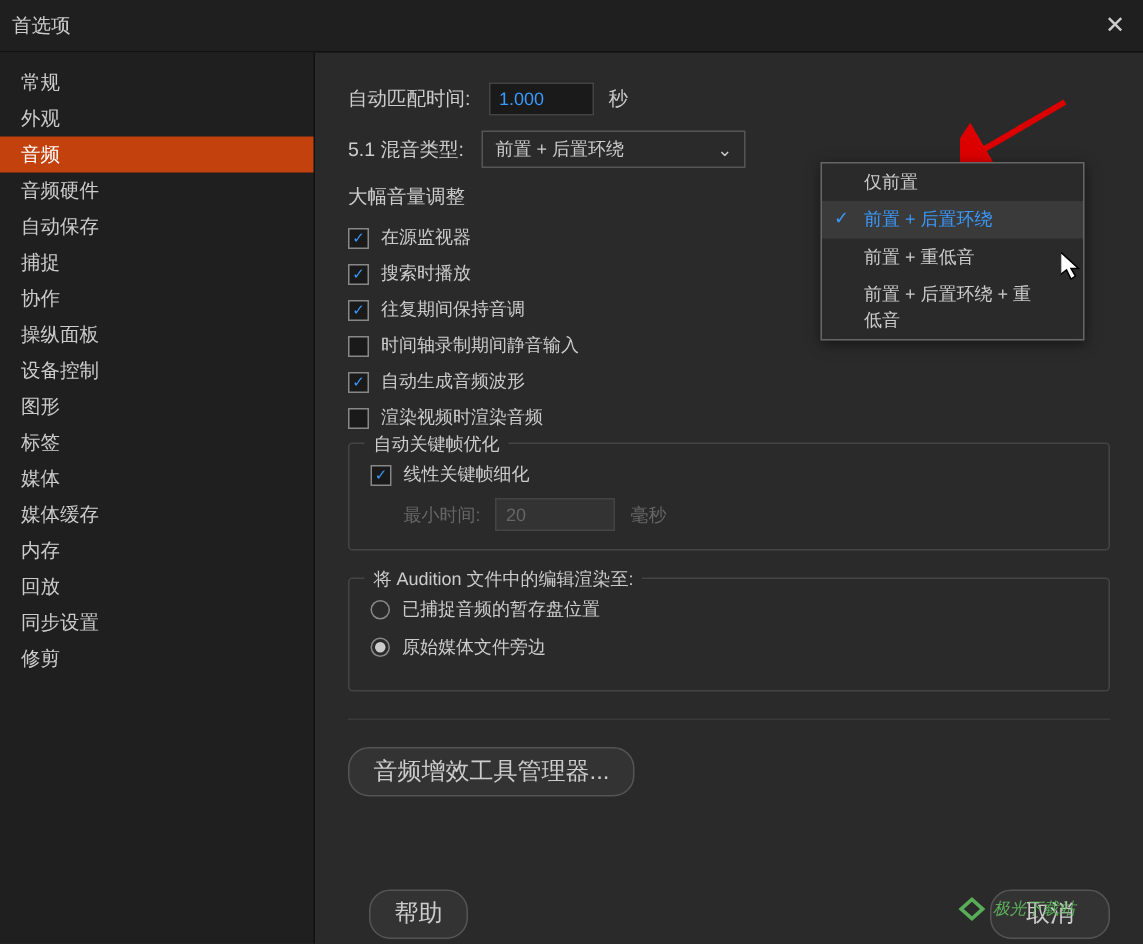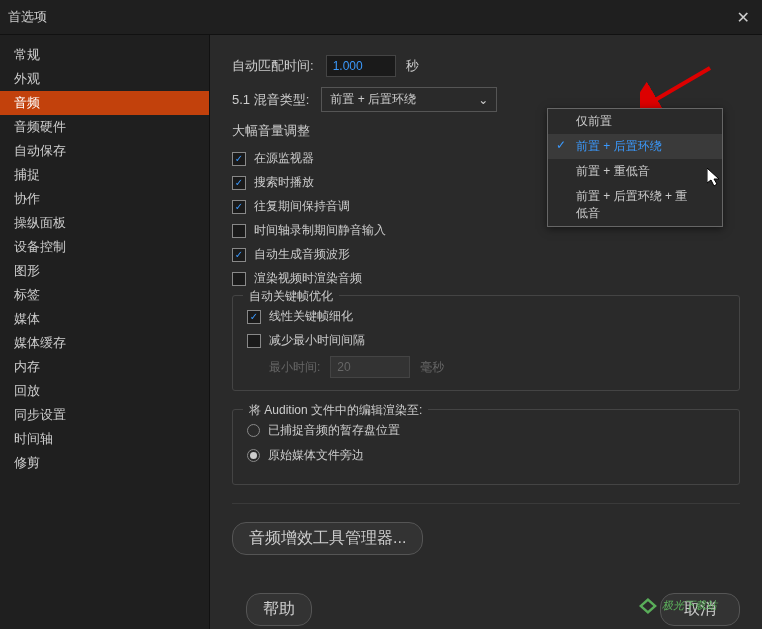--- a/index.html
+++ b/index.html
@@ -289,21 +289,20 @@
     <div class="sidebar-item">协作</div>
     <div class="sidebar-item">操纵面板</div>
     <div class="sidebar-item">设备控制</div>
     <div class="sidebar-item">图形</div>
     <div class="sidebar-item">标签</div>
     <div class="sidebar-item">媒体</div>
     <div class="sidebar-item">媒体缓存</div>
     <div class="sidebar-item">内存</div>
     <div class="sidebar-item">回放</div>
     <div class="sidebar-item">同步设置</div>
-    <div class="sidebar-item">时间轴</div>
     <div class="sidebar-item">修剪</div>
   </div>
 
   <div class="content">
 
     <div class="row">
       <span class="label">自动匹配时间:</span>
       <input type="text" class="text-input" value="1.000" style="">
       <span class="unit">秒</span>
     </div>
@@ -348,24 +347,20 @@
     <div class="check-row">
       <span class="checkbox"></span>
       <span>渲染视频时渲染音频</span>
     </div>
 
     <div class="fieldset">
       <span class="fieldset-legend">自动关键帧优化</span>
       <div class="check-row">
         <span class="checkbox checked"></span>
         <span>线性关键帧细化</span>
-      </div>
-      <div class="check-row">
-        <span class="checkbox"></span>
-        <span>减少最小时间间隔</span>
       </div>
       <div class="sub-row">
         <span class="disabled-label" style="margin-right:10px">最小时间:</span>
         <input type="text" class="text-input" disabled="" value="20" style="">
         <span class="disabled-label" style="margin-left:10px">毫秒</span>
       </div>
     </div>
 
     <div class="fieldset" style="margin-top:18px">
       <span class="fieldset-legend">将 Audition 文件中的编辑渲染至:</span>

